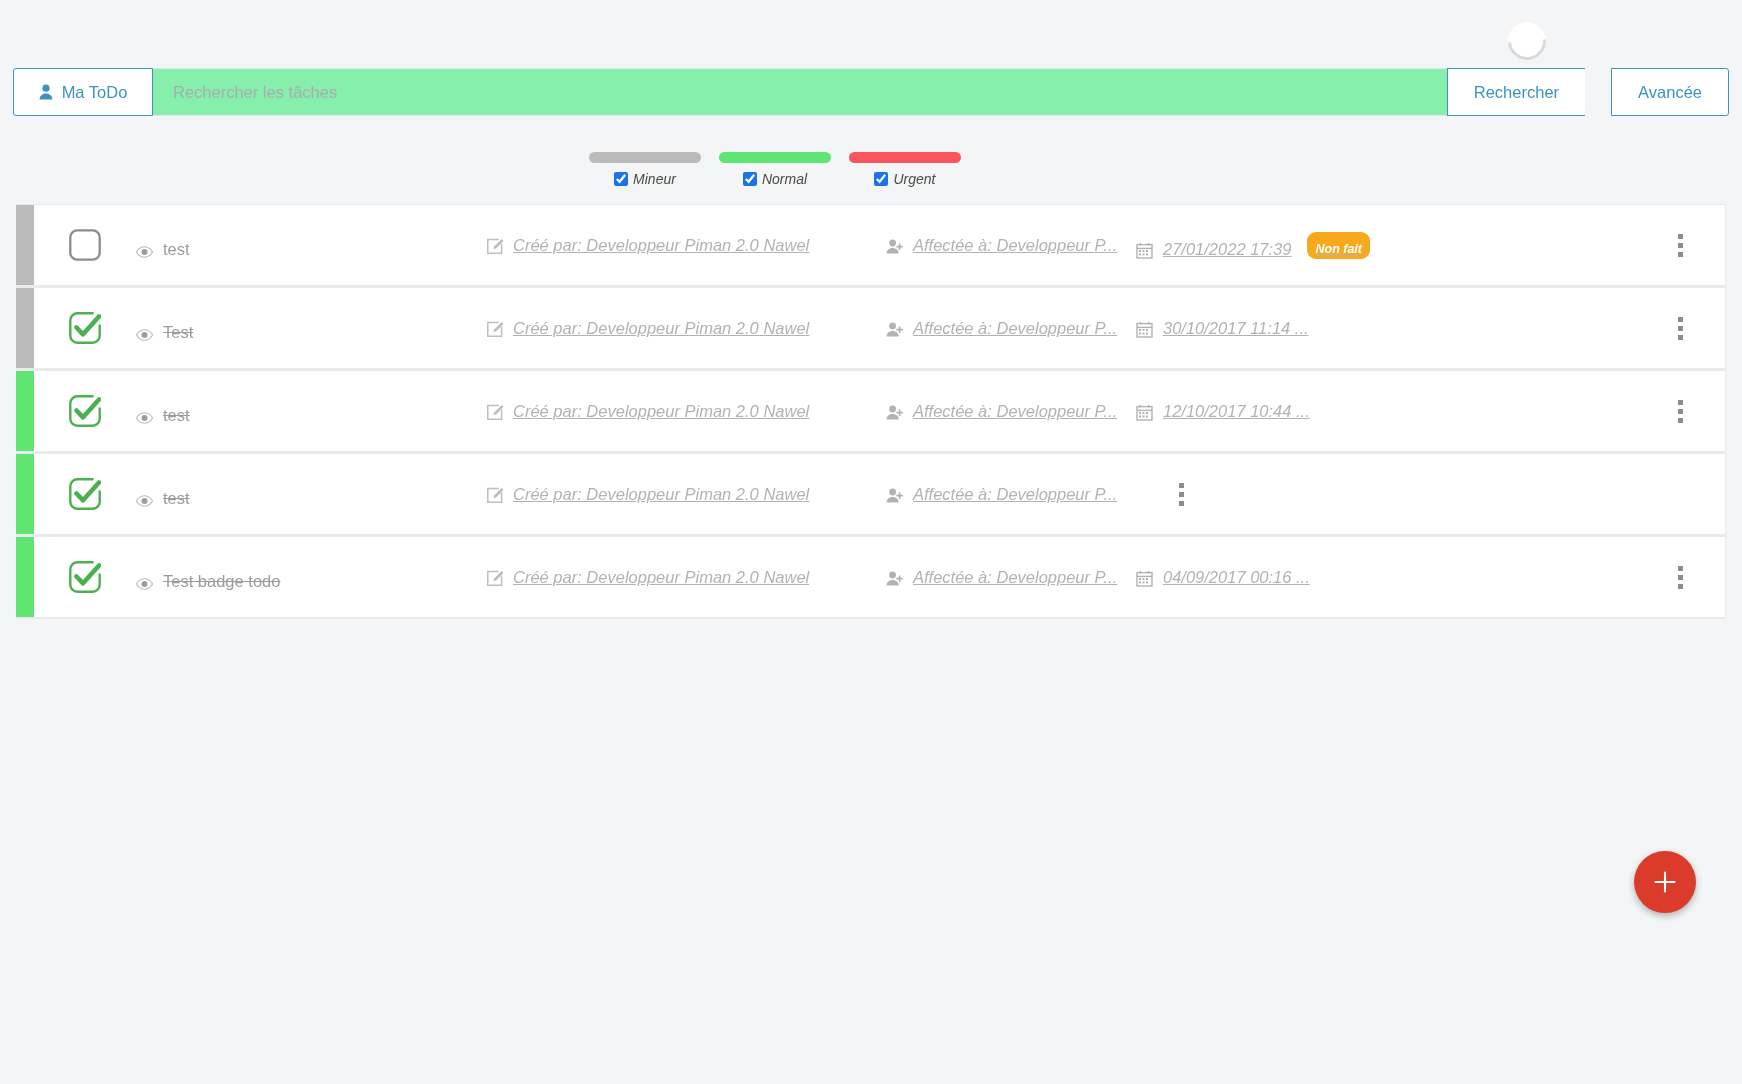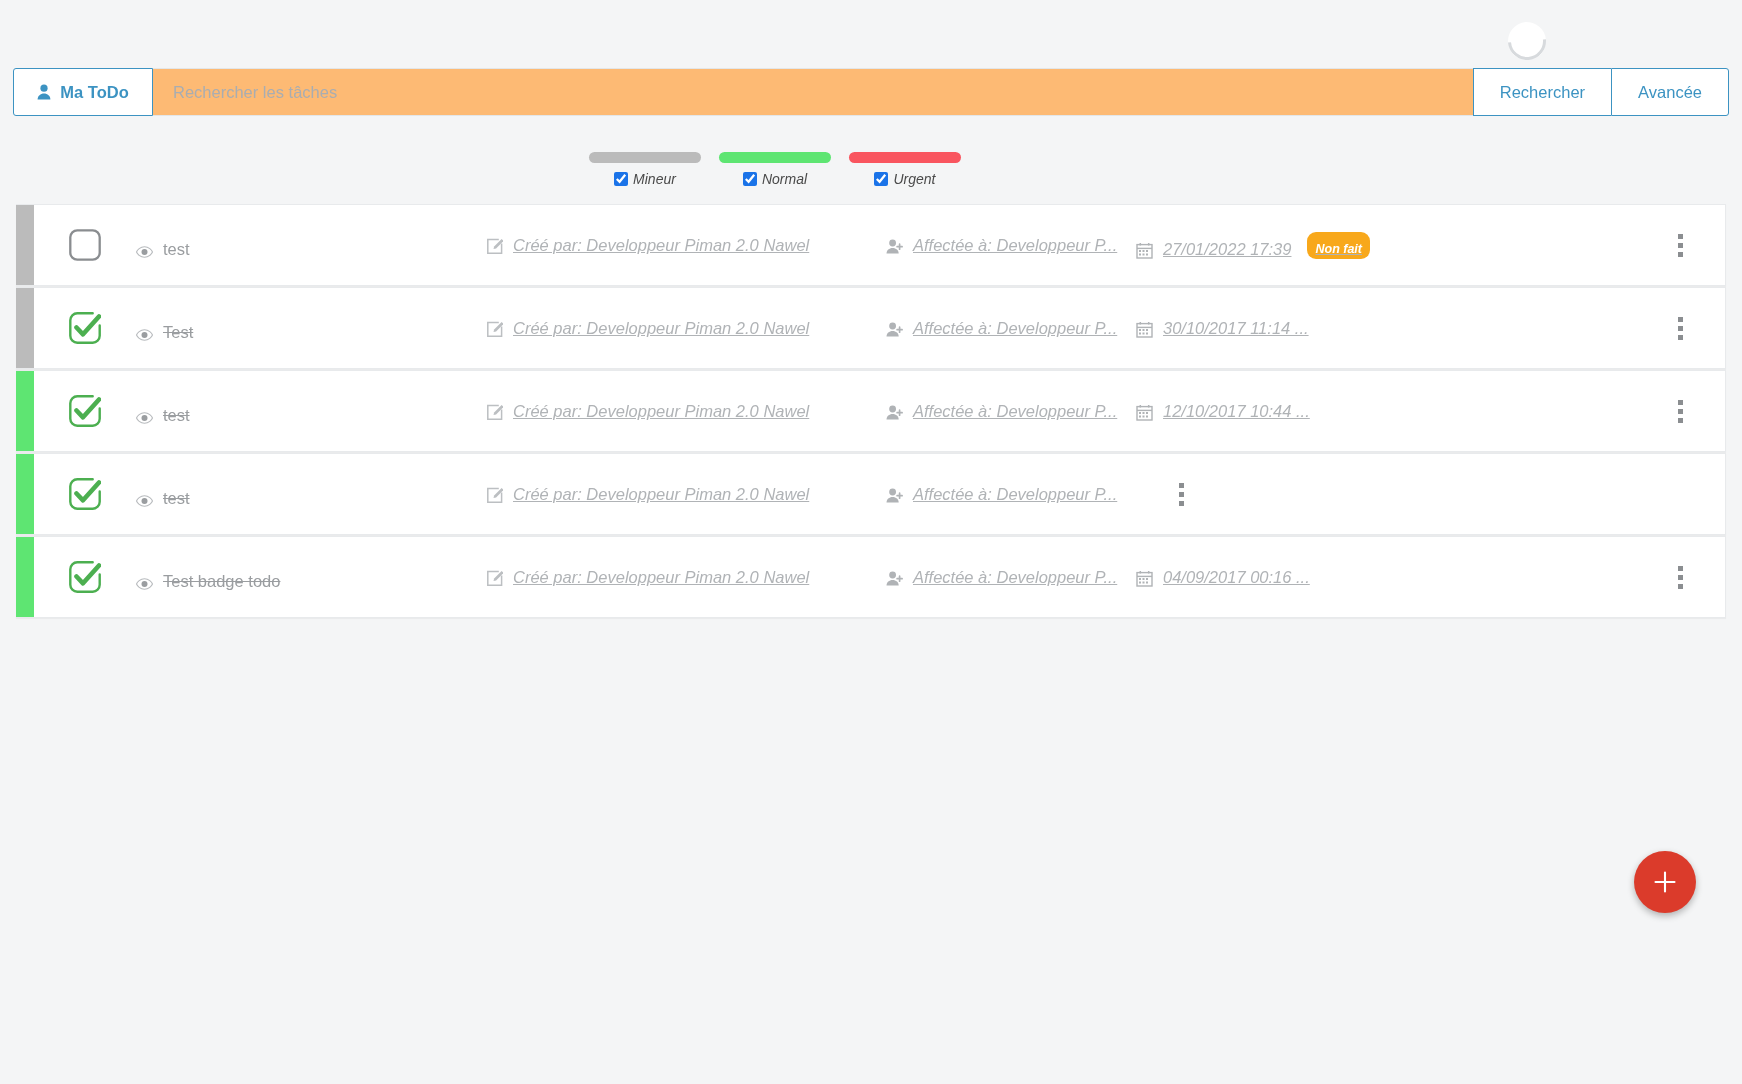--- a/index.html
+++ b/index.html
@@ -23,27 +23,27 @@
     width: 140px;
     background: #ffffff;
     border: 1px solid #3c93c2;
     border-radius: 3px 0 0 3px;
     display: flex;
     align-items: center;
     justify-content: center;
     gap: 9px;
     color: #3c93c2;
     font-size: 16.5px;
-    font-weight: bold;
+    font-weight: normal;
     cursor: pointer;
   }
   .todo-tab .user-ico { width: 14px; height: 16px; display:block; }
   .search-input {
     flex: 1;
-    background: #fdba74;
+    background: #86efac;
     border: 1px solid #e3e6e8;
     border-left: none;
     border-right: none;
     padding: 0 20px;
     font-size: 16.5px;
     color: #555;
     font-family: "Liberation Sans", sans-serif;
     outline: none;
   }
   .search-input::placeholder { color: #a9adb1; }
@@ -52,21 +52,21 @@
     background: #ffffff;
     border: 1px solid #3c93c2;
     color: #3c93c2;
     font-size: 16.5px;
     padding: 0 26px;
     cursor: pointer;
     font-family: "Liberation Sans", sans-serif;
     display: flex; align-items: center;
   }
   .btn-search { border-radius: 0; border-right: none; }
-  .btn-adv { border-radius: 0 3px 3px 0; }
+  .btn-adv { border-radius: 0 3px 3px 0; margin-left: 26px; }
 
   
   .spinner-cut {
     position: absolute;
     left: 1508px; top: 22px;
     width: 38px; height: 38px;
     border-radius: 50%;
     border: 3px solid #d7dadd;
     border-top-color: transparent;
     border-left-color: transparent;

